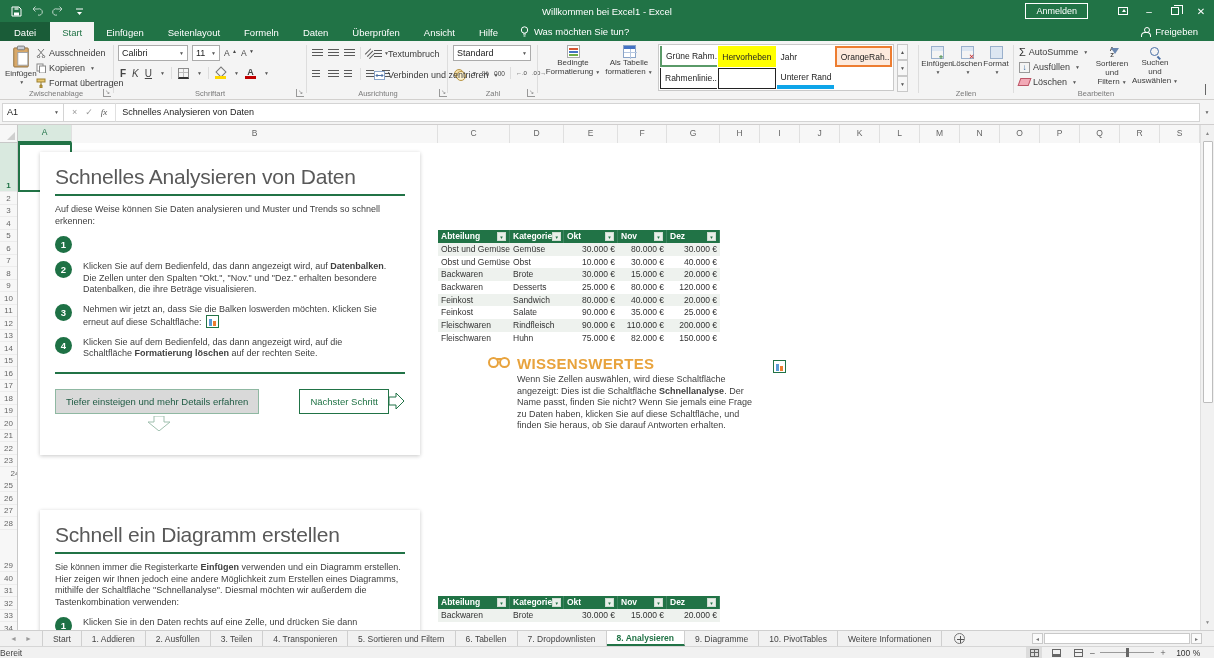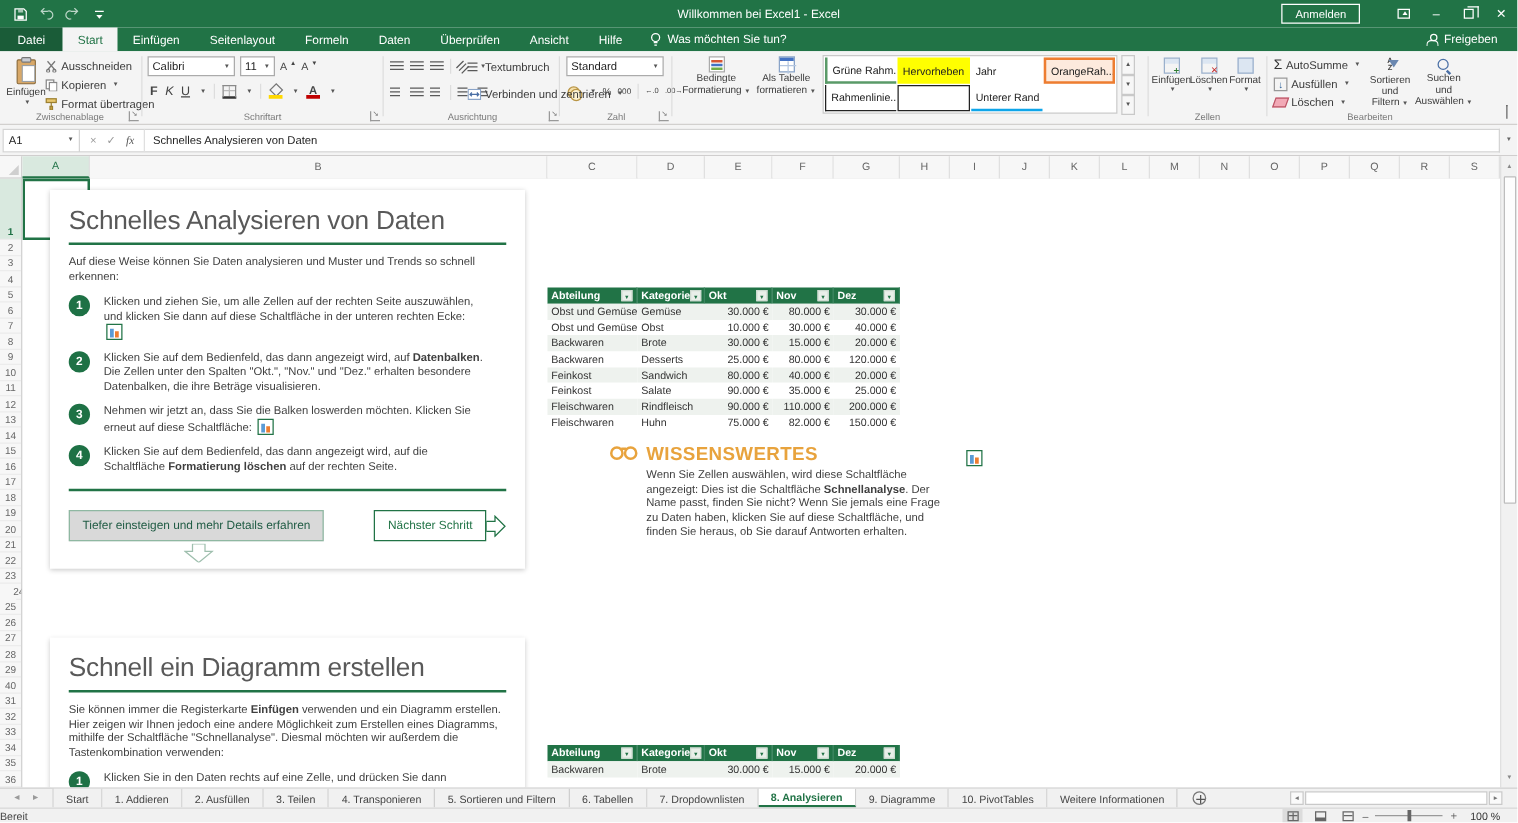--- a/index.html
+++ b/index.html
@@ -69,21 +69,21 @@
 .coins:before{content:"";position:absolute;left:1px;top:1px;width:8px;height:8px;border-radius:50%;border:1px solid #b99545;background:#f5dfa8}
 .coins:after{content:"";position:absolute;left:3px;top:3px;width:8px;height:8px;border-radius:50%;border:1px solid #b99545;background:#fdf2cf}
 .numglyph{font-size:8px;color:#444}
 .gallery{position:absolute;left:0;top:3px;width:236px;height:47px;background:#fff;border:1px solid #c9c9c9;display:grid;grid-template-columns:repeat(4,1fr);grid-auto-rows:21px;gap:1px;padding:1px}
 .gcell{font-size:8.5px;color:#222;display:flex;align-items:center;padding:0 4px;background:#fff;white-space:nowrap;overflow:hidden}
 .gc-green{border-left:2px solid #5a9a68;border-bottom:2px solid #5a9a68}
 .gc-yellow{background:#FFFF00}
 .gc-orange{border:2px solid #ED7D31;background:#fdeadd}
 .gc-borderlb{border-left:1px solid #222;border-bottom:1px solid #222}
 .gc-box{border:1px solid #222}
-.gc-underline{border-bottom:2px solid #0ea5e9}
+.gc-underline{border-bottom:4px solid #0ea5e9}
 .gscroll{position:absolute;right:0;top:3px;width:11px;height:47px;display:flex;flex-direction:column}
 .gscroll span{flex:1;border:1px solid #c9c9c9;background:#f7f7f7;font-size:5px;color:#555;text-align:center;line-height:14px}
 .chev{width:7px;height:7px;border-left:1.5px solid #666;border-top:1.5px solid #666;transform:rotate(45deg)}
 
 .fbar{position:absolute;left:0;top:100px;width:1214px;height:25px;background:#f4f4f4;border-bottom:1px solid #d0cece;display:flex;align-items:center}
 .namebox{width:62px;height:19px;background:#fff;border:1px solid #d4d4d4;margin-left:2px;display:flex;align-items:center;padding:0 4px;font-size:9px;color:#222}
 .fbtns{display:flex;align-items:center;gap:8px;padding:0 8px;border-right:1px solid #e0e0e0;height:19px;background:#fff;border-top:1px solid #d4d4d4;border-bottom:1px solid #d4d4d4}
 .fbtns span{color:#9a9a9a;font-size:9px}
 .fx{font-style:italic;font-family:"Liberation Serif",serif;color:#555!important}
 .fvalue{flex:1;height:19px;background:#fff;border:1px solid #d4d4d4;border-left:none;display:flex;align-items:center;padding:0 6px;font-size:9px;color:#222}
@@ -515,42 +515,41 @@
     <div class="rhdr" style="height: 12.514px;">19</div>
     <div class="rhdr" style="height: 12.514px;">20</div>
     <div class="rhdr" style="height: 12.514px;">21</div>
     <div class="rhdr" style="height: 12.514px;">22</div>
     <div class="rhdr" style="height: 12.514px;">23</div>
     <div class="rhdr" style="height: 12.514px; margin-left: 13px;">24</div>
     <div class="rhdr" style="height: 12.514px;">25</div>
     <div class="rhdr" style="height: 12.514px;">26</div>
     <div class="rhdr" style="height: 12.514px;">27</div>
     <div class="rhdr" style="height: 12.514px;">28</div>
-    <div class="rhdr" style="height: 12.514px;">29</div>
+    <div class="rhdr" style="height: 12.514px; margin-top: 30px;">29</div>
     <div class="rhdr" style="height: 12.514px;">40</div>
     <div class="rhdr" style="height: 12.514px;">31</div>
     <div class="rhdr" style="height: 12.514px;">32</div>
     <div class="rhdr" style="height: 12.514px;">33</div>
     <div class="rhdr" style="height: 12.514px;">34</div>
     <div class="rhdr" style="height: 12.514px;">35</div>
     <div class="rhdr" style="height: 12.514px;">36</div>
   </div>
 
 <div class="viewport">
 
   <div class="selection"></div>
 
   <div class="card" style="left:22px;top:9px;width:380px;height:303px">
     <h1>Schnelles Analysieren von Daten</h1>
     <div class="rule"></div>
     <div class="intro">Auf diese Weise können Sie Daten analysieren und Muster und Trends so schnell erkennen:</div>
     <div class="steps" id="steps-1">
         <div class="step">
           <div class="stepnum">1</div>
-          <div class="steptext"><span>Klicken und ziehen Sie, um alle Zellen auf der rechten Seite auszuwählen, und klicken Sie dann auf diese Schaltfläche in der unteren rechten Ecke: </span><span class="qa-icon"></span></div>
         </div>
         <div class="step">
           <div class="stepnum">2</div>
           <div class="steptext"><span>Klicken Sie auf dem Bedienfeld, das dann angezeigt wird, auf </span><b>Datenbalken</b><span>. Die Zellen unter den Spalten "Okt.", "Nov." und "Dez." erhalten besondere Datenbalken, die ihre Beträge visualisieren.</span></div>
         </div>
         <div class="step">
           <div class="stepnum">3</div>
           <div class="steptext"><span>Nehmen wir jetzt an, dass Sie die Balken loswerden möchten. Klicken Sie erneut auf diese Schaltfläche: </span><span class="qa-icon"></span></div>
         </div>
         <div class="step">

